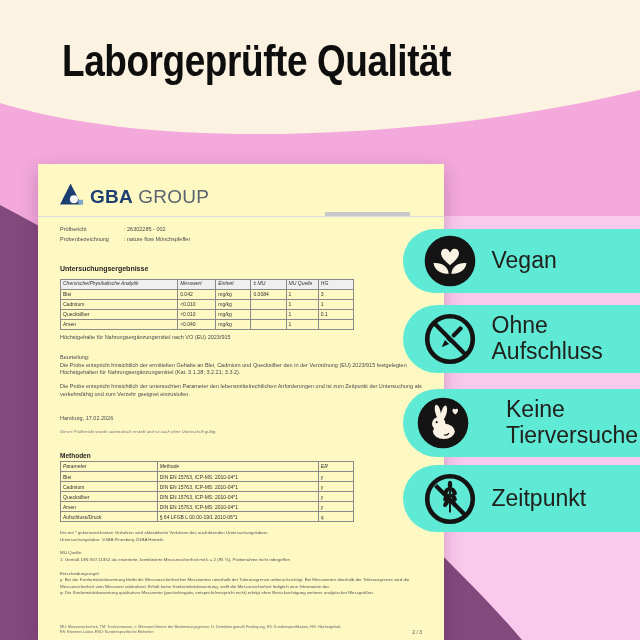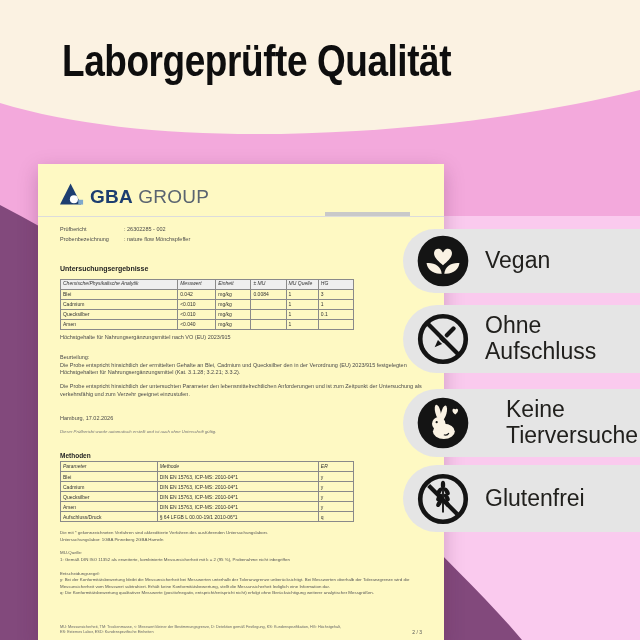--- a/index.html
+++ b/index.html
@@ -54,22 +54,22 @@
   .footnote{margin:8px 22px 0 22px;font-size:4.4px;line-height:1.5;color:#555;}
   .rule-block{margin:7px 22px 0 22px;font-size:4.4px;line-height:1.5;color:#555;}
   .rule-block p{margin:0;}
   .doc-footer{
     margin:auto 22px 8px 22px;display:flex;justify-content:space-between;align-items:flex-end;
     font-size:3.8px;line-height:1.5;color:#666;
   }
   .doc-footer .page-no{font-size:5px;color:#555;white-space:nowrap;margin-left:6px;}
   
   .pill{
-    position:absolute;left:403px;right:0;z-index:6;background:#e5e5e5;
-    border-radius:40px 0 0 40px;display:flex;align-items:center;gap:15px;padding-left:13px;
+    position:absolute;left:403px;right:0;z-index:6;background:#5eead4;
+    border-radius:40px 0 0 40px;display:flex;align-items:center;gap:15px;padding-left:13px;justify-content:center;
   }
   .pill.p1{top:229px;height:64px;}
   .pill.p2{top:305px;height:68px;}
   .pill.p3{top:389px;height:68px;gap:36px;}
   .pill.p4{top:465px;height:67px;}
   .badge-icon{width:54px;height:54px;flex:0 0 54px;}
   .pill-label{font-size:23px;line-height:1.12;color:#21201d;width:142px;}
 </style>
 </head>
 <body>
@@ -293,14 +293,14 @@
     <line x1="32" y1="14" x2="32" y2="48" stroke="#141414" stroke-width="2.2"></line>
     <ellipse cx="32" cy="15.5" rx="2.6" ry="5" fill="#141414"></ellipse>
     <ellipse cx="27.5" cy="23" rx="2.6" ry="5" fill="#141414" transform="rotate(32 27.5 23)"></ellipse>
     <ellipse cx="36.5" cy="23" rx="2.6" ry="5" fill="#141414" transform="rotate(-32 36.5 23)"></ellipse>
     <ellipse cx="27.5" cy="30" rx="2.6" ry="5" fill="#141414" transform="rotate(32 27.5 30)"></ellipse>
     <ellipse cx="36.5" cy="30" rx="2.6" ry="5" fill="#141414" transform="rotate(-32 36.5 30)"></ellipse>
     <ellipse cx="27.5" cy="37" rx="2.6" ry="5" fill="#141414" transform="rotate(32 27.5 37)"></ellipse>
     <ellipse cx="36.5" cy="37" rx="2.6" ry="5" fill="#141414" transform="rotate(-32 36.5 37)"></ellipse>
     <line x1="15" y1="16" x2="49" y2="50" stroke="#141414" stroke-width="5"></line>
   </svg>
-  <div class="pill-label">Glutenfrei</div>
+  <div class="pill-label">Zeitpunkt</div>
 </div>
 
 </body></html>

